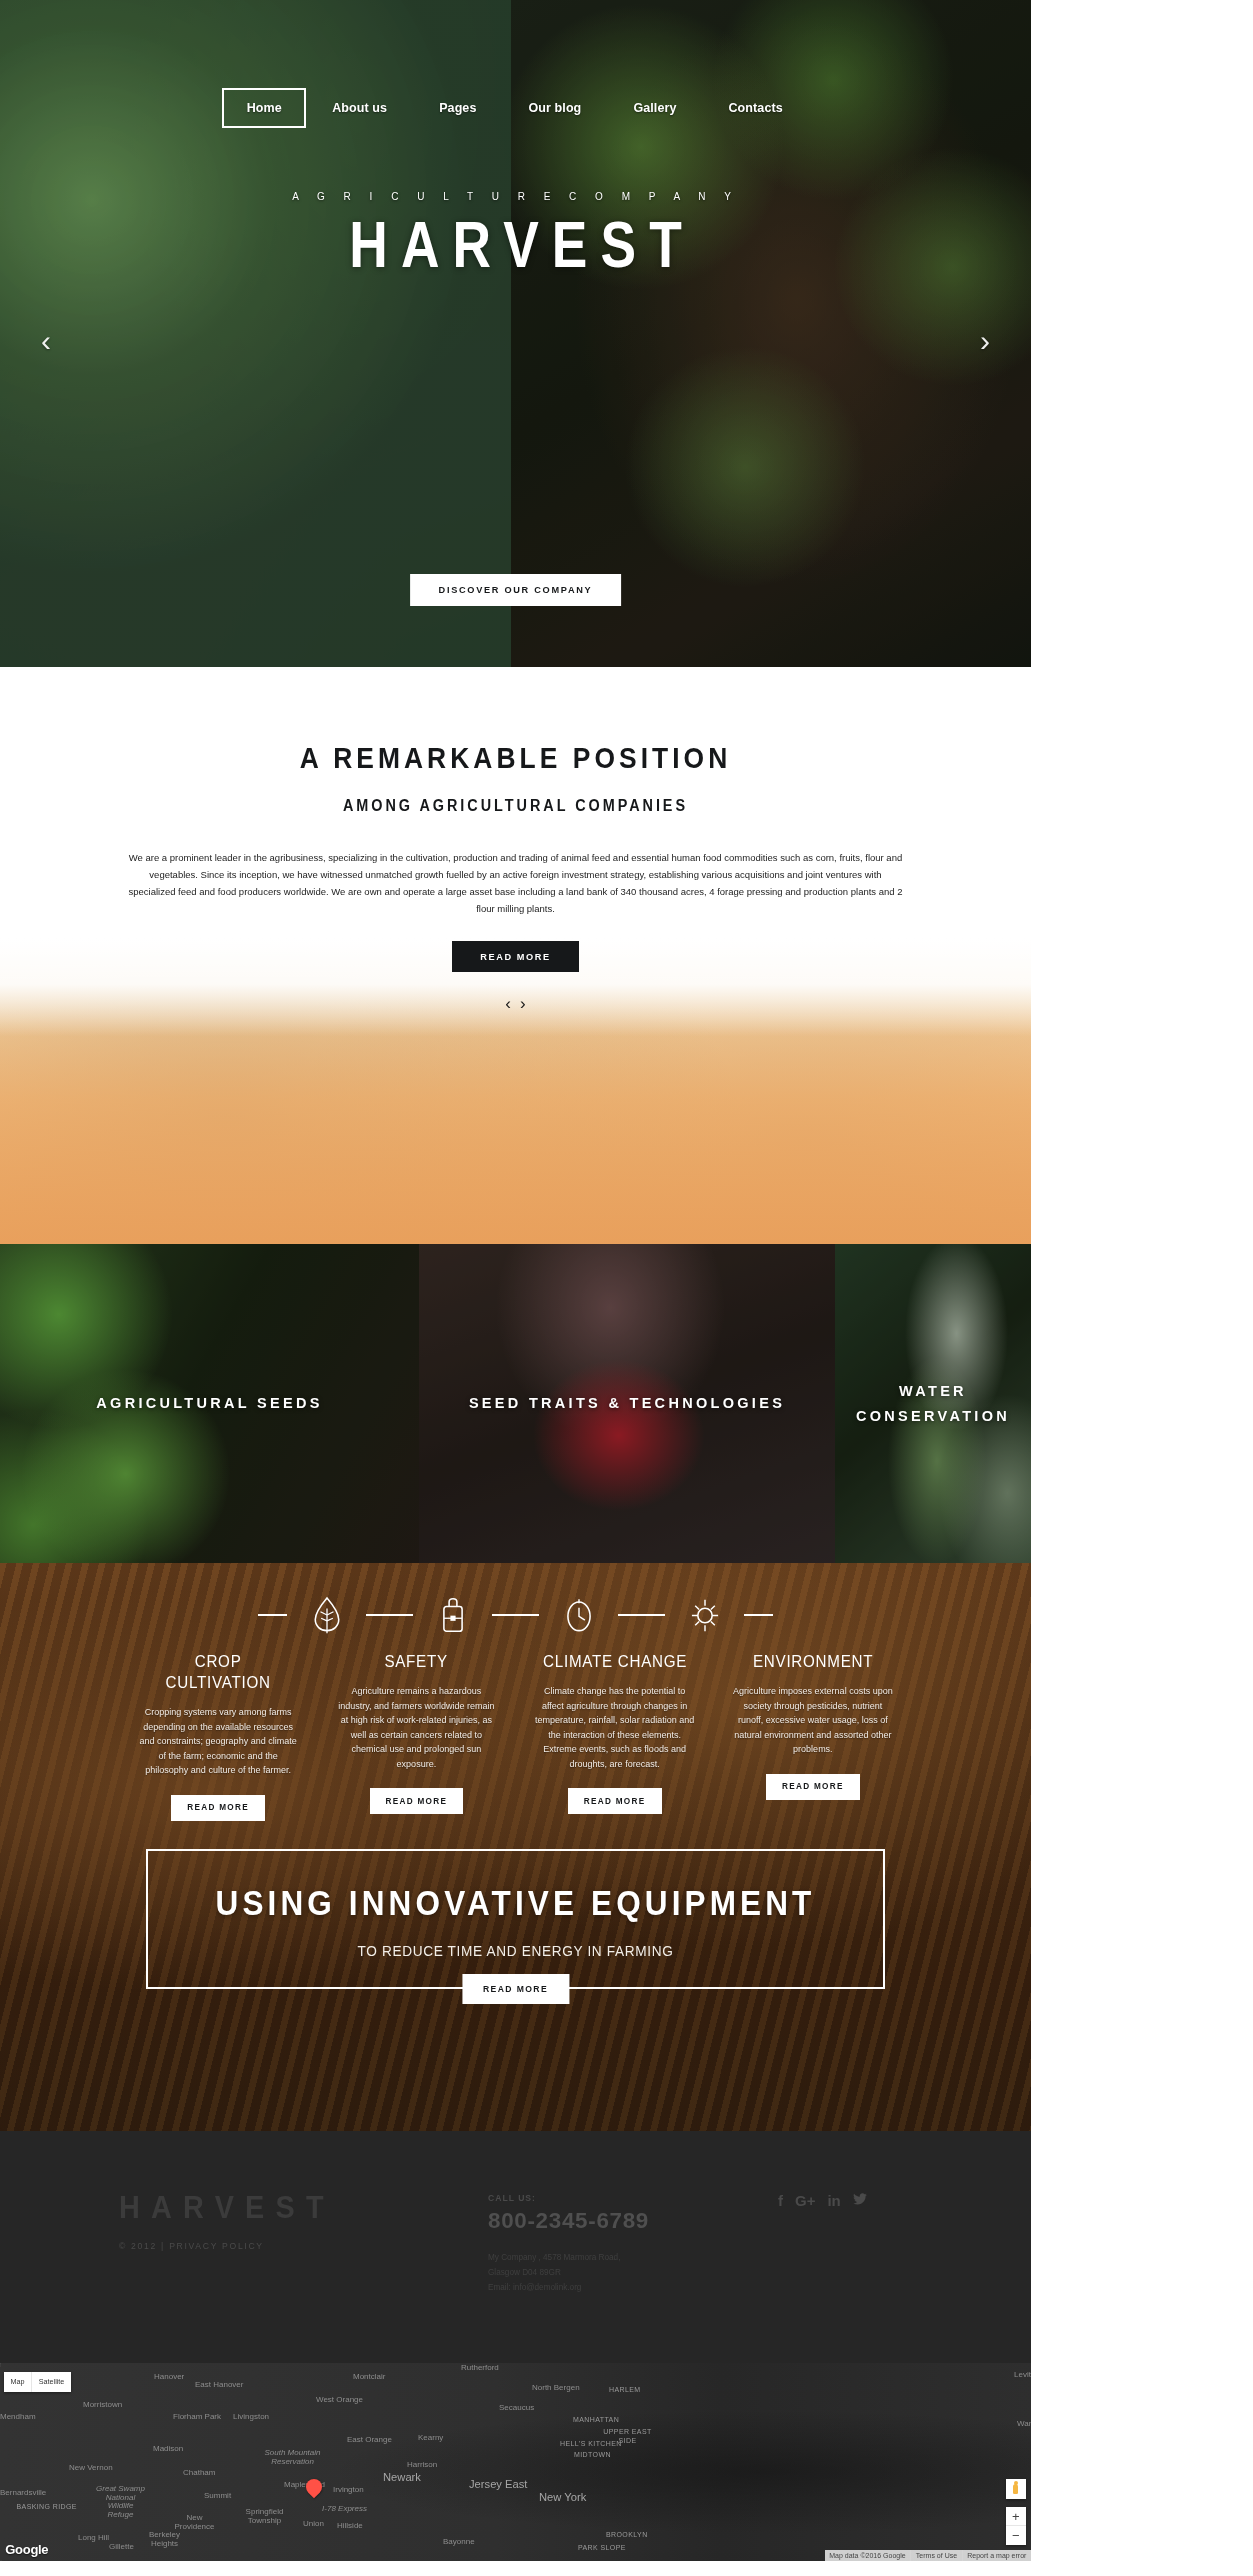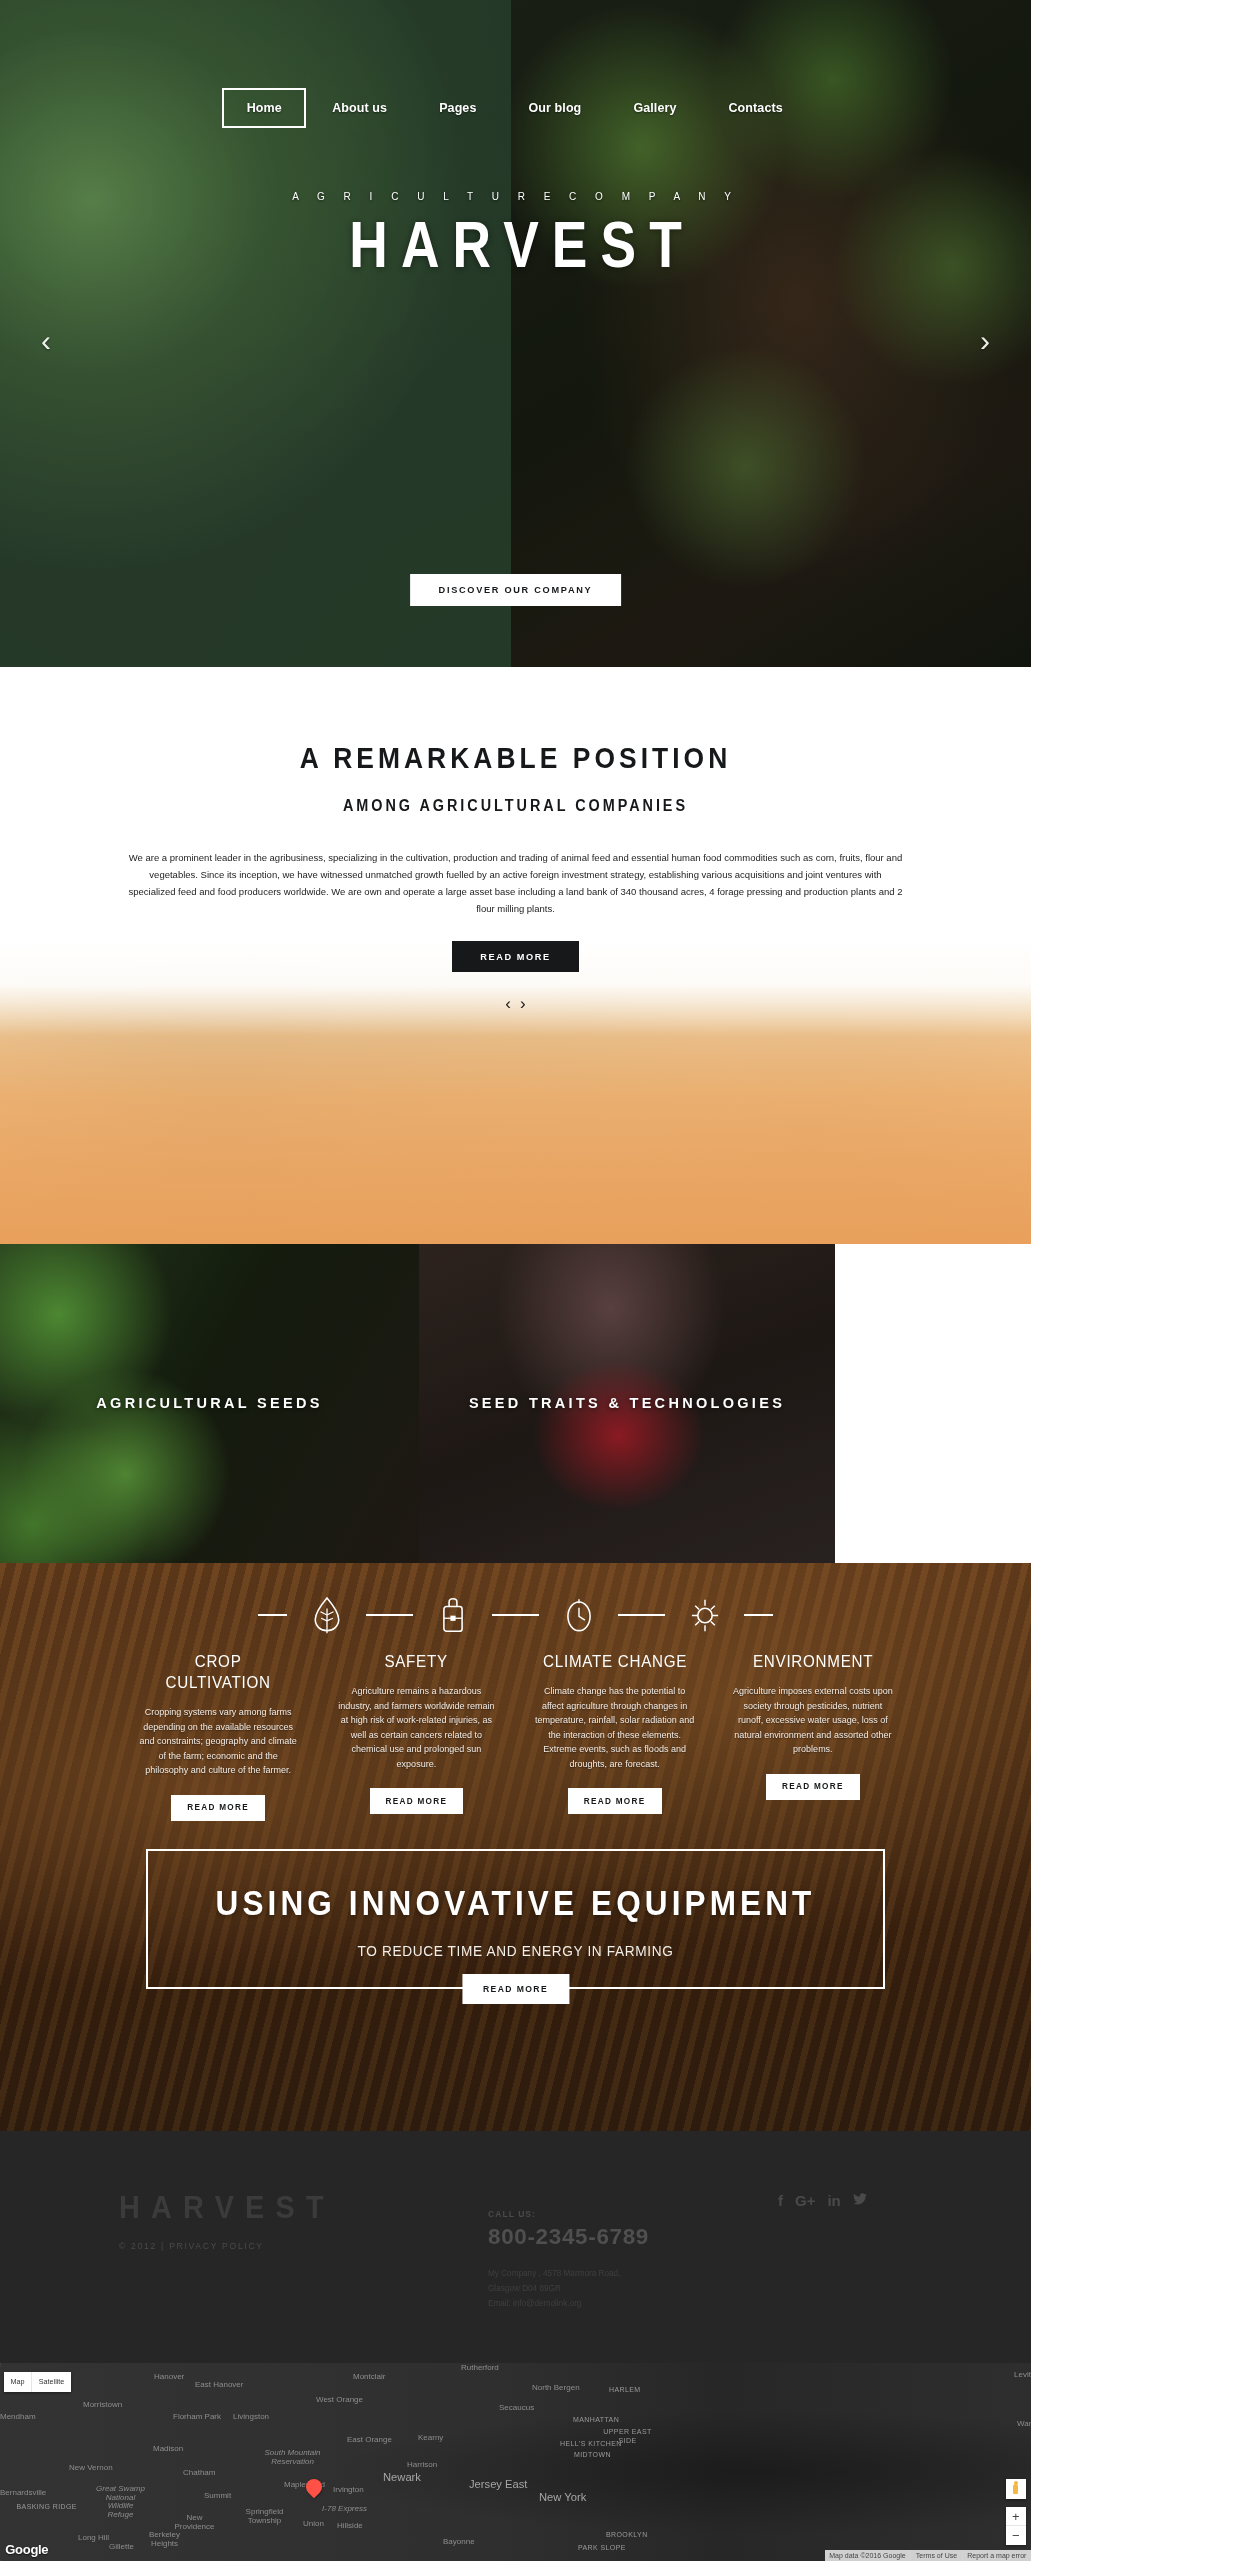--- a/index.html
+++ b/index.html
@@ -294,21 +294,21 @@
   .f-brand { flex: 0 0 369px; }
   .f-logo {
     color: #3b3b3b; font-size: 32px; font-weight: 800; letter-spacing: 12.5px;
     font-family: "Liberation Sans Narrow", "Liberation Sans", sans-serif;
     transform: scaleX(0.9); transform-origin: left;
   }
   .f-copy {
     color: #4a4a4a; font-size: 8.6px; letter-spacing: 1.7px; margin-top: 14.5px;
     font-family: "Liberation Sans Narrow", "Liberation Sans", sans-serif;
   }
-  .f-contact { flex: 0 0 290px; padding-top: 4px; margin-top: 16px; }
+  .f-contact { flex: 0 0 290px; padding-top: 4px; }
   .f-callus {
     color: #4a4a4a; font-size: 8.6px; letter-spacing: 1px; font-weight: 700;
     font-family: "Liberation Sans Narrow", "Liberation Sans", sans-serif;
   }
   .f-phone {
     color: #4f4f4f; font-size: 22.4px; font-weight: 800; letter-spacing: 0.7px; margin-top: 5.3px;
     font-family: "Liberation Sans Narrow", "Liberation Sans", sans-serif;
   }
   .f-addr {
     color: #3f3f3f; font-size: 8.2px; line-height: 15px; margin-top: 16px;
@@ -435,20 +435,25 @@
   <section class="services">
     <div class="svc">
       <div class="svc-bg seeds"></div>
       <div class="svc-shade"></div>
       <div class="svc-label">AGRICULTURAL SEEDS</div>
     </div>
     <div class="svc">
       <div class="svc-bg traits"></div>
       <div class="svc-shade"></div>
       <div class="svc-label">SEED TRAITS &amp; TECHNOLOGIES</div>
+    </div>
+    <div class="svc">
+      <div class="svc-bg water"></div>
+      <div class="svc-shade"></div>
+      <div class="svc-label">WATER CONSERVATION</div>
     </div>
   </section>
 
   <section class="features">
     <div class="features-veil"></div>
     <div class="feat-inner">
 
       <div class="feat-icons">
         <div class="feat-dash sm"></div>
         <div class="feat-icon">

